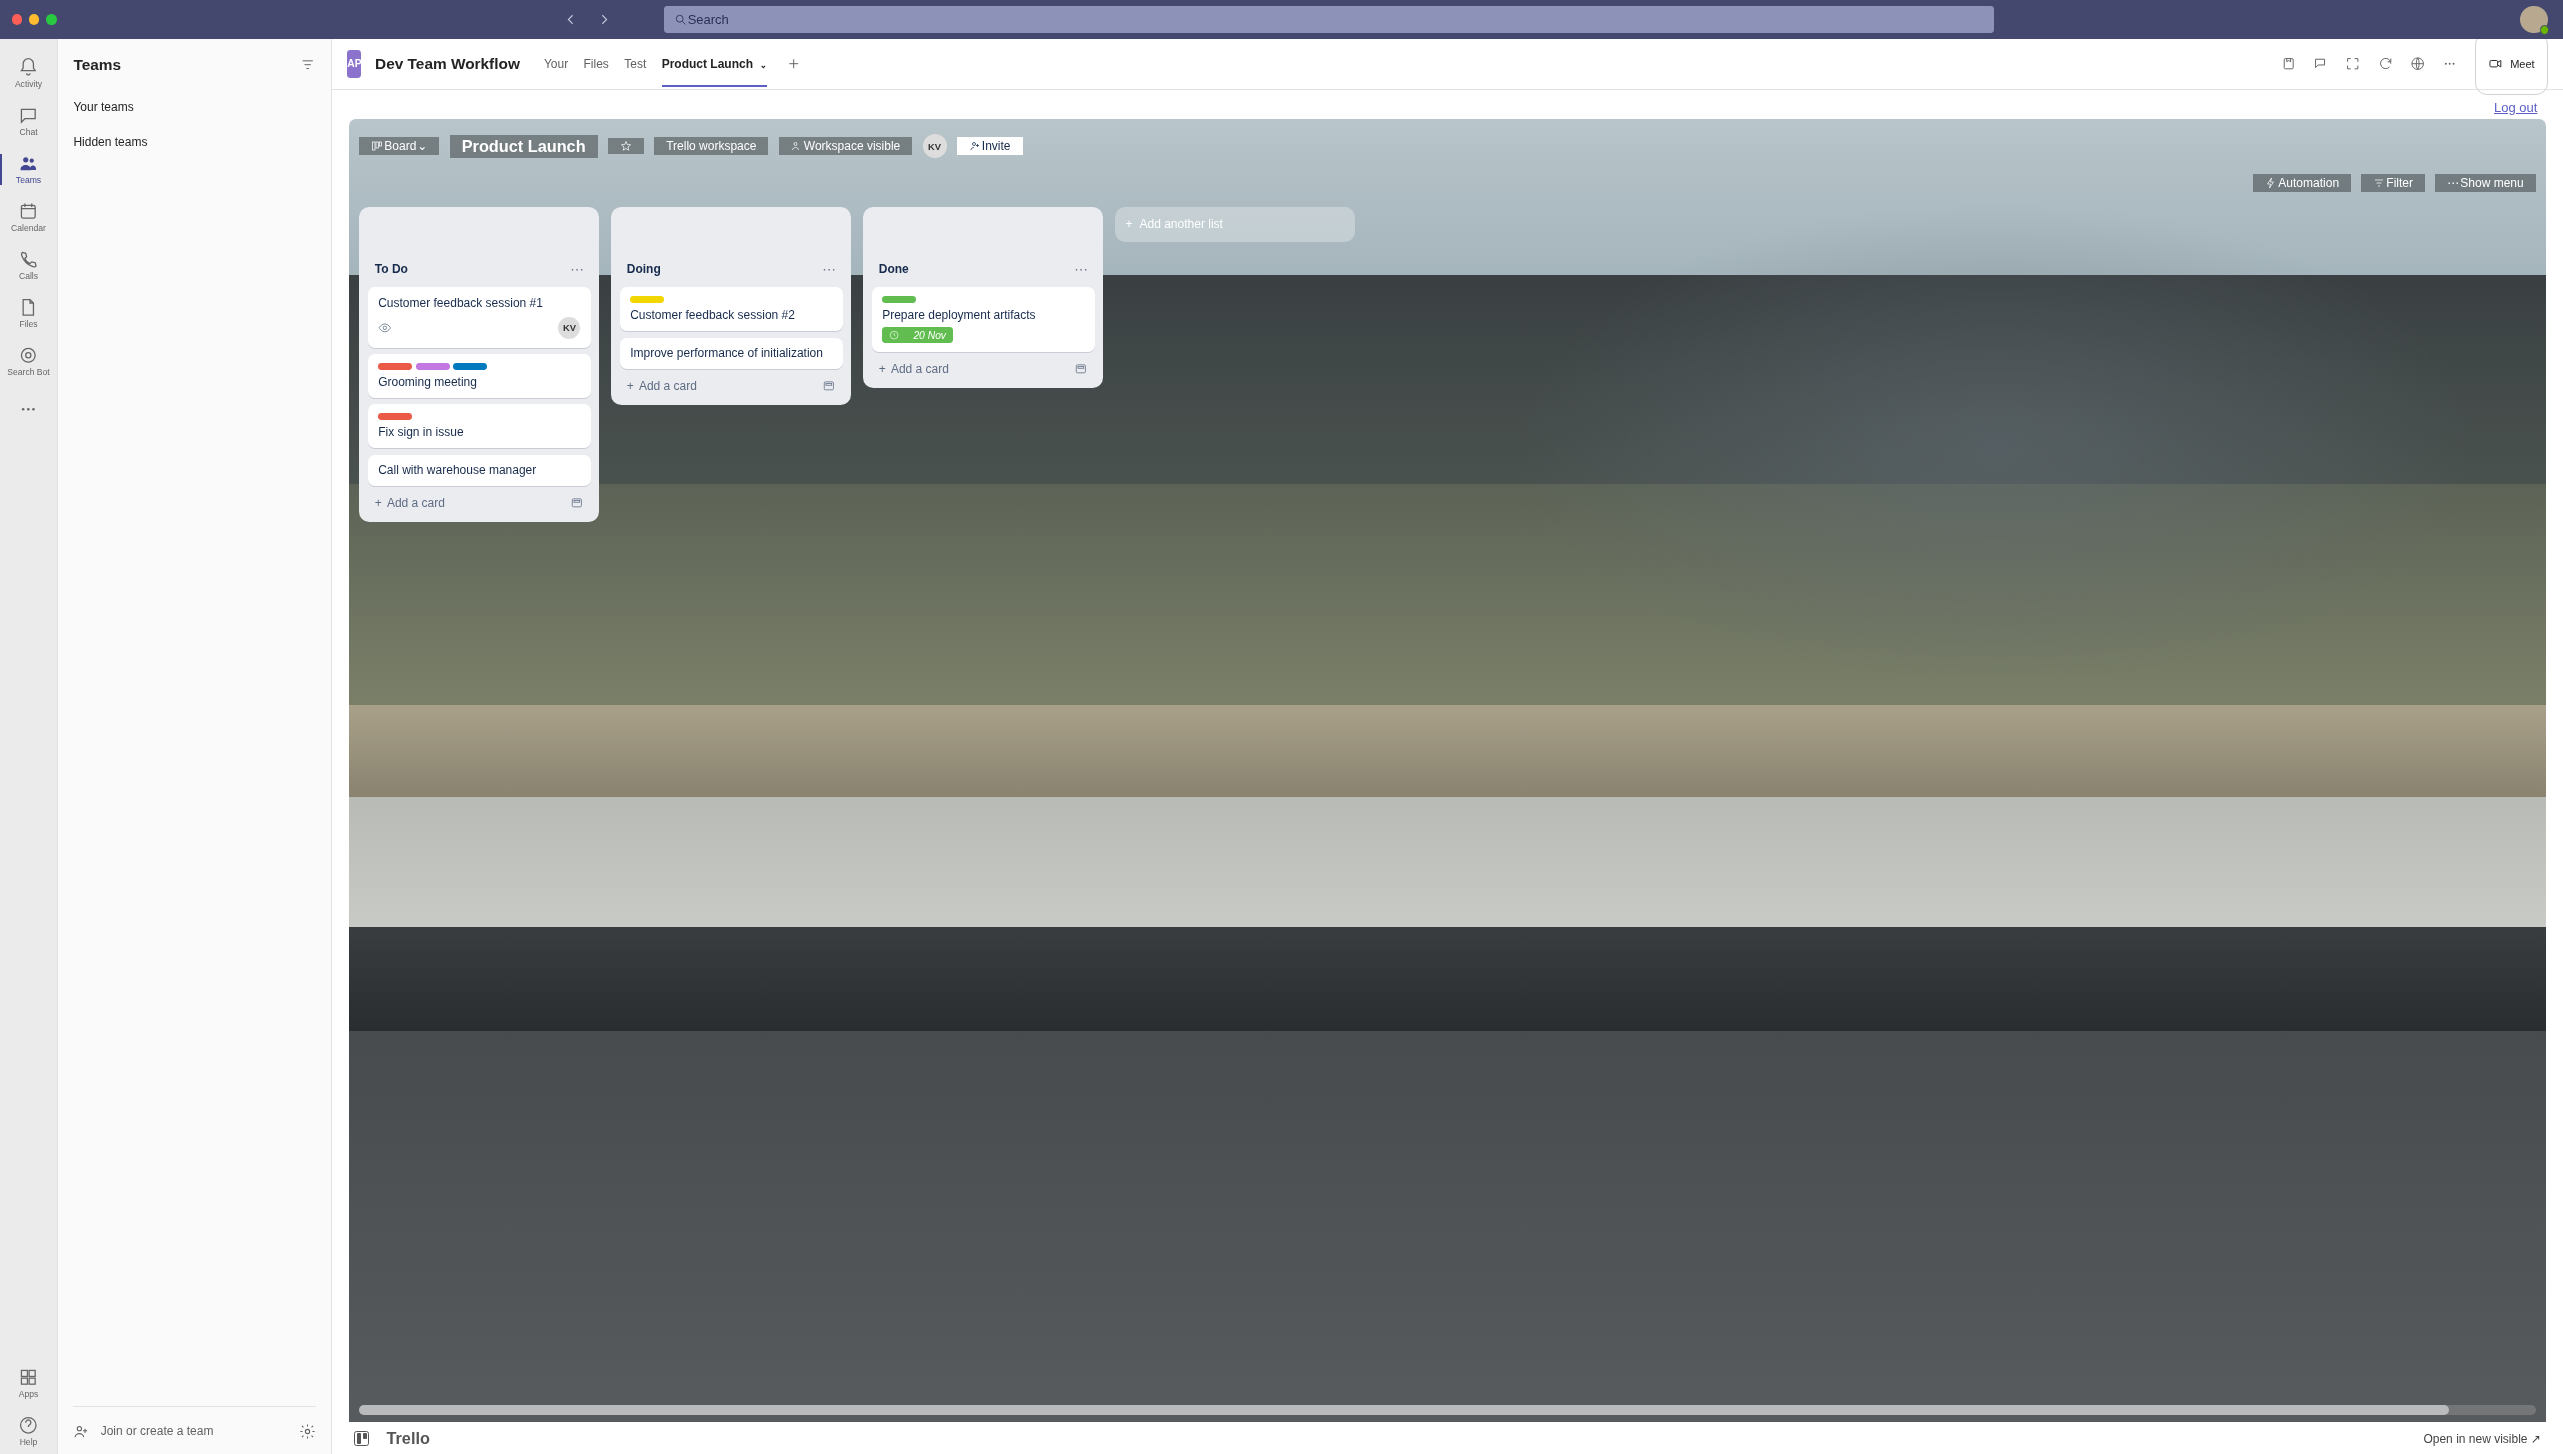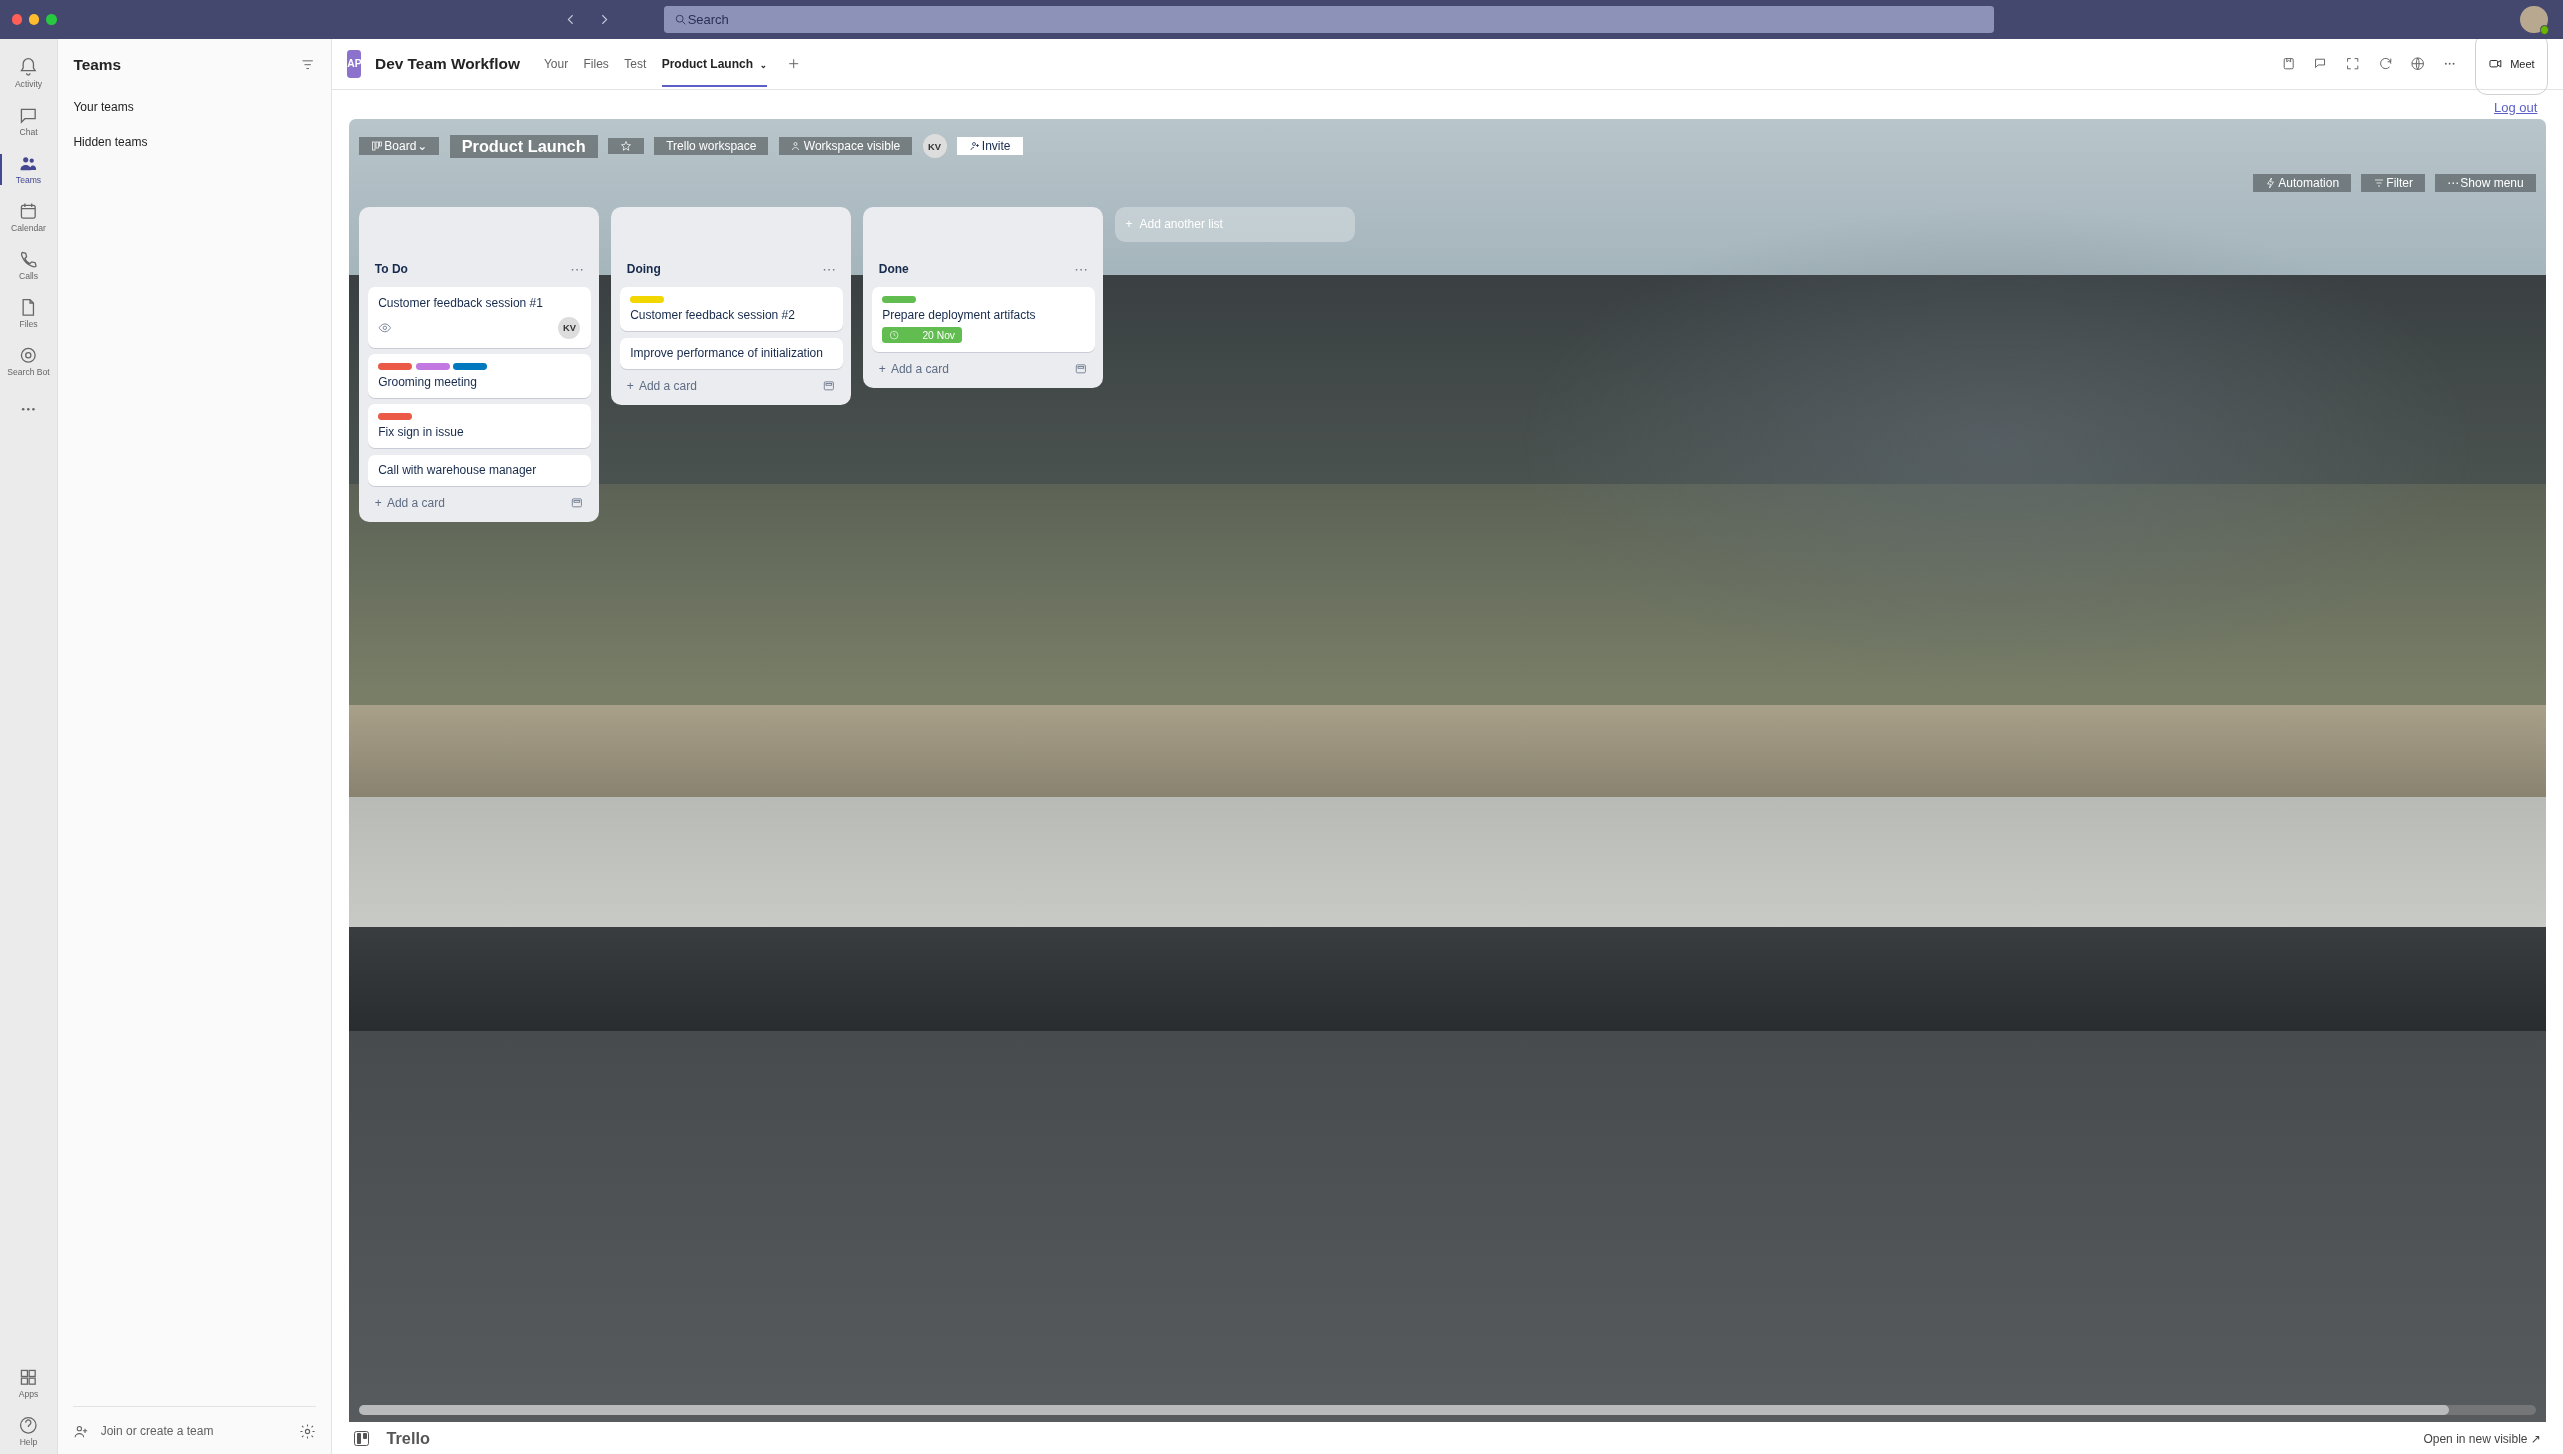--- a/index.html
+++ b/index.html
@@ -100,21 +100,21 @@
 .t-labels { display: flex; gap: 3.4px; margin-bottom: 5.1px; }
 .t-label { width: 34px; height: 6.9px; border-radius: 3.4px; }
 .t-label.red { background: #eb5a46; }
 .t-label.purple { background: #c377e0; }
 .t-label.blue { background: #0079bf; }
 .t-label.yellow { background: #f2d600; }
 .t-label.green { background: #61bd4f; }
 .card-footer { display: flex; align-items: center; justify-content: space-between; margin-top: 6.9px; }
 .eye-icon { color: #6b778c; }
 .card-av { width: 22px; height: 22px; border-radius: 50%; background: #ddd; color: #333; font-size: 9.4px; font-weight: 600; display: flex; align-items: center; justify-content: center; }
-.due-badge { display: inline-flex; align-items: center; gap: 23px; background: #61bd4f; color: #fff; padding: 2.6px 6.9px; border-radius: 3.4px; font-size: 10.3px; margin-top: 5.1px; }
+.due-badge { display: inline-flex; align-items: center; gap: 14px; background: #61bd4f; color: #fff; padding: 2.6px 6.9px; border-radius: 3.4px; font-size: 10.3px; margin-top: 5.1px; font-style: italic; }
 .add-card-row { display: flex; align-items: center; justify-content: space-between; padding: 3.4px 6.9px; color: #5e6c84; font-size: 12px; cursor: pointer; }
 .add-card-row .plus { margin-right: 5.1px; }
 .template-icon { color: #6b778c; }
 .add-list-btn { width: 240px; background: rgba(255,255,255,.3); color: #fff; border-radius: 10.3px; padding: 10.3px; font-size: 12px; display: flex; align-items: center; gap: 6.9px; cursor: pointer; flex-shrink: 0; }
 
 
 .app-footer { height: 33px; display: flex; align-items: center; justify-content: space-between; padding: 0 5.1px; color: #444; }
 .trello-logo { display: flex; align-items: center; gap: 17px; font-weight: 700; font-size: 16.3px; color: #555; }
 .trello-logo-icon { width: 15.4px; height: 15.4px; border: 1.7px solid #555; border-radius: 2.6px; display: flex; gap: 1.7px; padding: 1.7px; }
 .trello-logo-icon div { flex: 1; background: #555; border-radius: 0.9px; }

